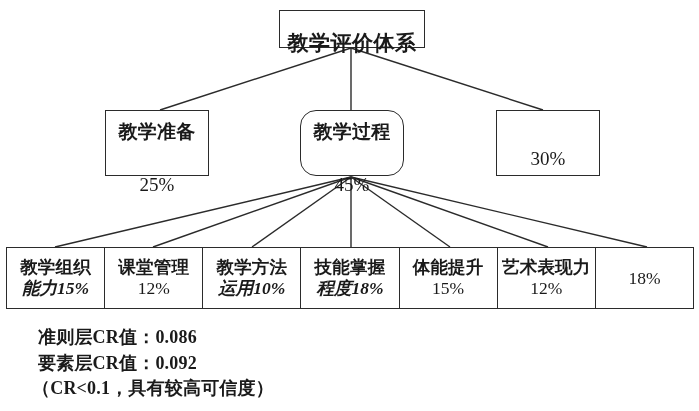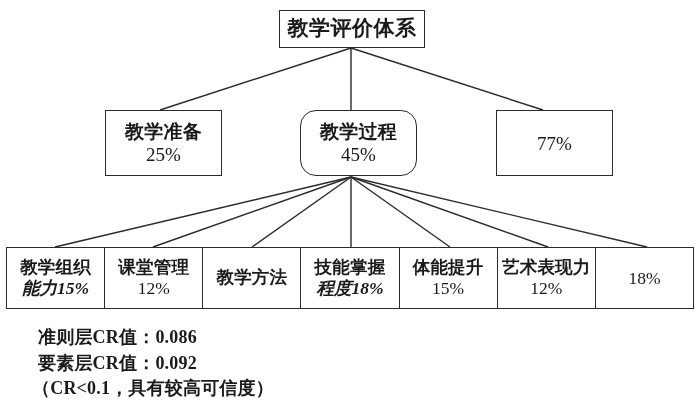--- a/index.html
+++ b/index.html
@@ -39,37 +39,38 @@
     flex-direction: column;
     align-items: center;
     justify-content: center;
     text-align: center;
     line-height: 1.12;
     z-index: 2;
   }
   .node .l1, .node .l2 {
     display: block;
     white-space: nowrap;
+    margin-top: 30px;
   }
 
   
   #node-root {
     left: 279px;
     top: 10px;
     width: 146px;
     height: 38px;
     font-size: 21px;
     font-weight: 700;
     letter-spacing: 0.5px;
   }
 
   
   .criteria {
     top: 110px;
-    width: 117px;
+    width: 104px;
     height: 66px;
     font-size: 19px;
   }
   .criteria .l1 { font-weight: 700; letter-spacing: 0.3px; }
   .criteria .l2 { font-weight: 400; font-size: 19px; padding-top: 2px; }
   #node-c1 { left: 105px; }
   #node-c2 { left: 300px; border-radius: 16px; }
   #node-c3 { left: 496px; }
 
   
@@ -145,34 +146,35 @@
 
   <div class="node criteria" id="node-c1">
     <span class="l1">教学准备</span>
     <span class="l2">25%</span>
   </div>
   <div class="node criteria" id="node-c2">
     <span class="l1">教学过程</span>
     <span class="l2">45%</span>
   </div>
   <div class="node criteria" id="node-c3">
-    <span class="l2">77%</span>
+    <span class="l2">30%</span>
   </div>
 
   <div id="factor-row">
     <div class="factor">
       <span class="l1">教学组织</span>
       <span class="l2 cn">能力15%</span>
     </div>
     <div class="factor">
       <span class="l1">课堂管理</span>
       <span class="l2">12%</span>
     </div>
     <div class="factor">
       <span class="l1">教学方法</span>
+      <span class="l2 cn">运用10%</span>
     </div>
     <div class="factor">
       <span class="l1">技能掌握</span>
       <span class="l2 cn">程度18%</span>
     </div>
     <div class="factor">
       <span class="l1">体能提升</span>
       <span class="l2">15%</span>
     </div>
     <div class="factor">

